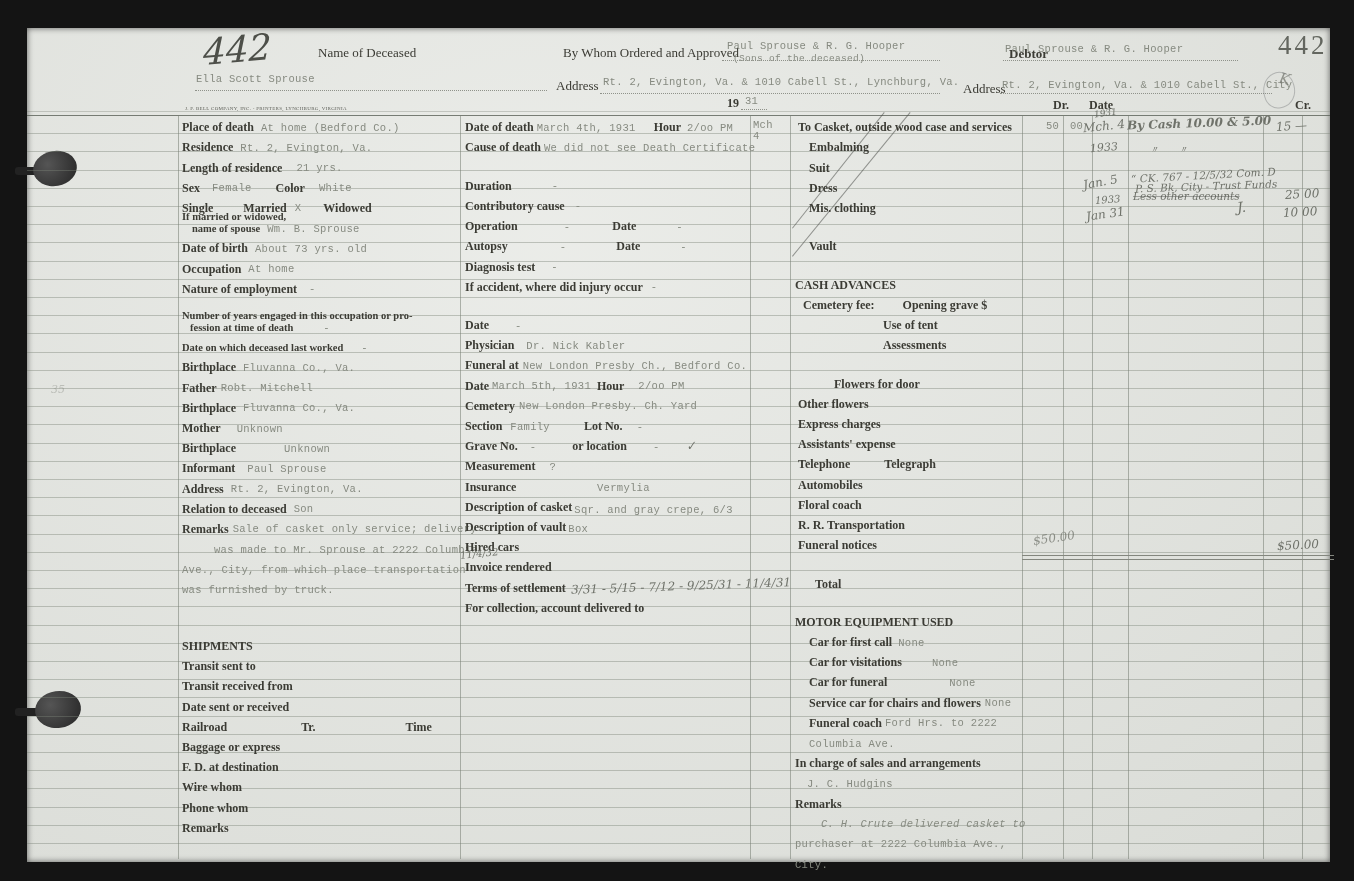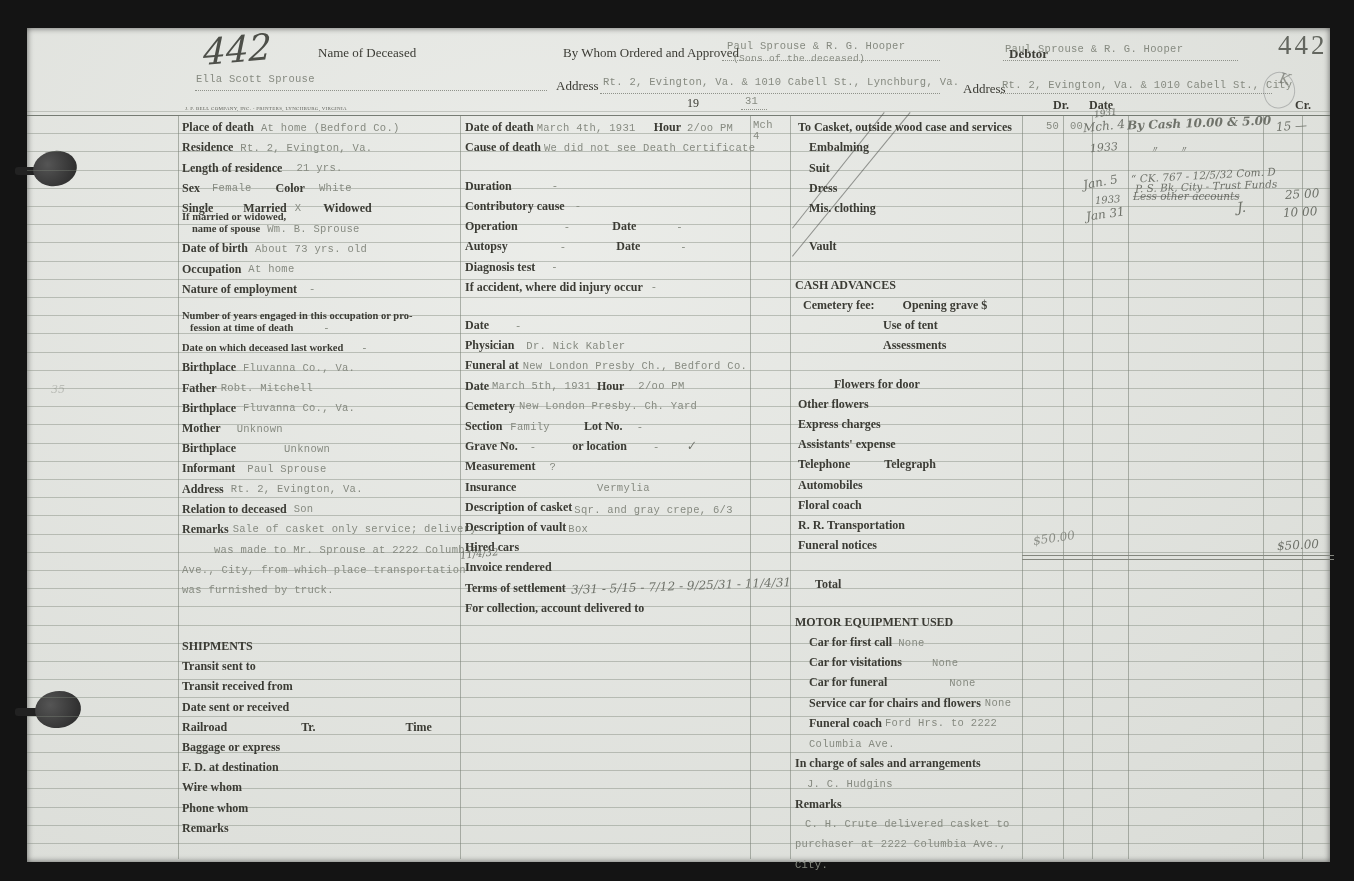--- a/index.html
+++ b/index.html
@@ -67,21 +67,21 @@
   <span class="abs lbl" style="left:529px;top:51px;font-size:13px;font-weight:normal;">Address</span>
   <span class="abs typed" style="left:576px;top:49px;margin:0;">Rt. 2, Evington, Va. &amp; 1010 Cabell St., Lynchburg, Va.</span>
   <div class="dot" style="left:573px;top:64px;width:340px;"></div>
 
   <span class="abs lbl" style="left:936px;top:54px;font-size:13px;font-weight:normal;">Address</span>
   <span class="abs typed" style="left:975px;top:52px;margin:0;">Rt. 2, Evington, Va. &amp; 1010 Cabell St., City</span>
   <div class="dot" style="left:973px;top:64px;width:272px;"></div>
   <span class="abs hand" style="left:1252px;top:44px;font-size:15px;transform:rotate(12deg);opacity:.7;">K</span>
   <div class="abs" style="left:1236px;top:44px;width:30px;height:34px;border:1.5px solid rgba(110,112,116,.4);border-radius:60% 50% 55% 45%;transform:rotate(-15deg);"></div>
 
-  <span class="abs lbl" style="left:660px;top:69px;font-weight:normal;">19</span>
+  <span class="abs lbl" style="left:700px;top:69px;font-weight:bold;">19</span>
   <span class="abs typed" style="left:718px;top:68px;margin:0;">31</span>
   <div class="dot" style="left:714px;top:80px;width:26px;"></div>
 
   <span class="abs" style="left:158px;top:78px;font-size:5px;letter-spacing:.3px;color:#5b5d56;">J. P. BELL COMPANY, INC. - PRINTERS, LYNCHBURG, VIRGINIA</span>
 
   <span class="abs lbl" style="left:1026px;top:71px;">Dr.</span>
   <span class="abs lbl" style="left:1062px;top:71px;">Date</span>
   <span class="abs hand" style="left:1067px;top:81px;font-size:9px;transform:rotate(-8deg);">1931</span>
   <span class="abs lbl" style="left:1268px;top:71px;">Cr.</span>
 
@@ -439,21 +439,21 @@
     <div class="row">
         <span class="lbl">In charge of sales and arrangements</span>
       </div>
     <div class="row">
         <span class="typed" style="margin-left:12px;">J. C. Hudgins</span>
       </div>
     <div class="row">
         <span class="lbl">Remarks</span>
       </div>
     <div class="row">
-        <span class="typed" style="margin-left:10px;">C. H. Crute delivered casket to</span>
+        <span class="typed" style="margin-left:26px;font-style:italic;">C. H. Crute delivered casket to</span>
       </div>
     <div class="row">
         <span class="typed" style="margin-left:0;">purchaser at 2222 Columbia Ave.,</span>
       </div>
     <div class="row">
         <span class="typed" style="margin-left:0;">City.</span>
       </div>
   </div>
 
   <div class="abs" style="left:0;top:0;width:100%;height:100%;pointer-events:none;">

